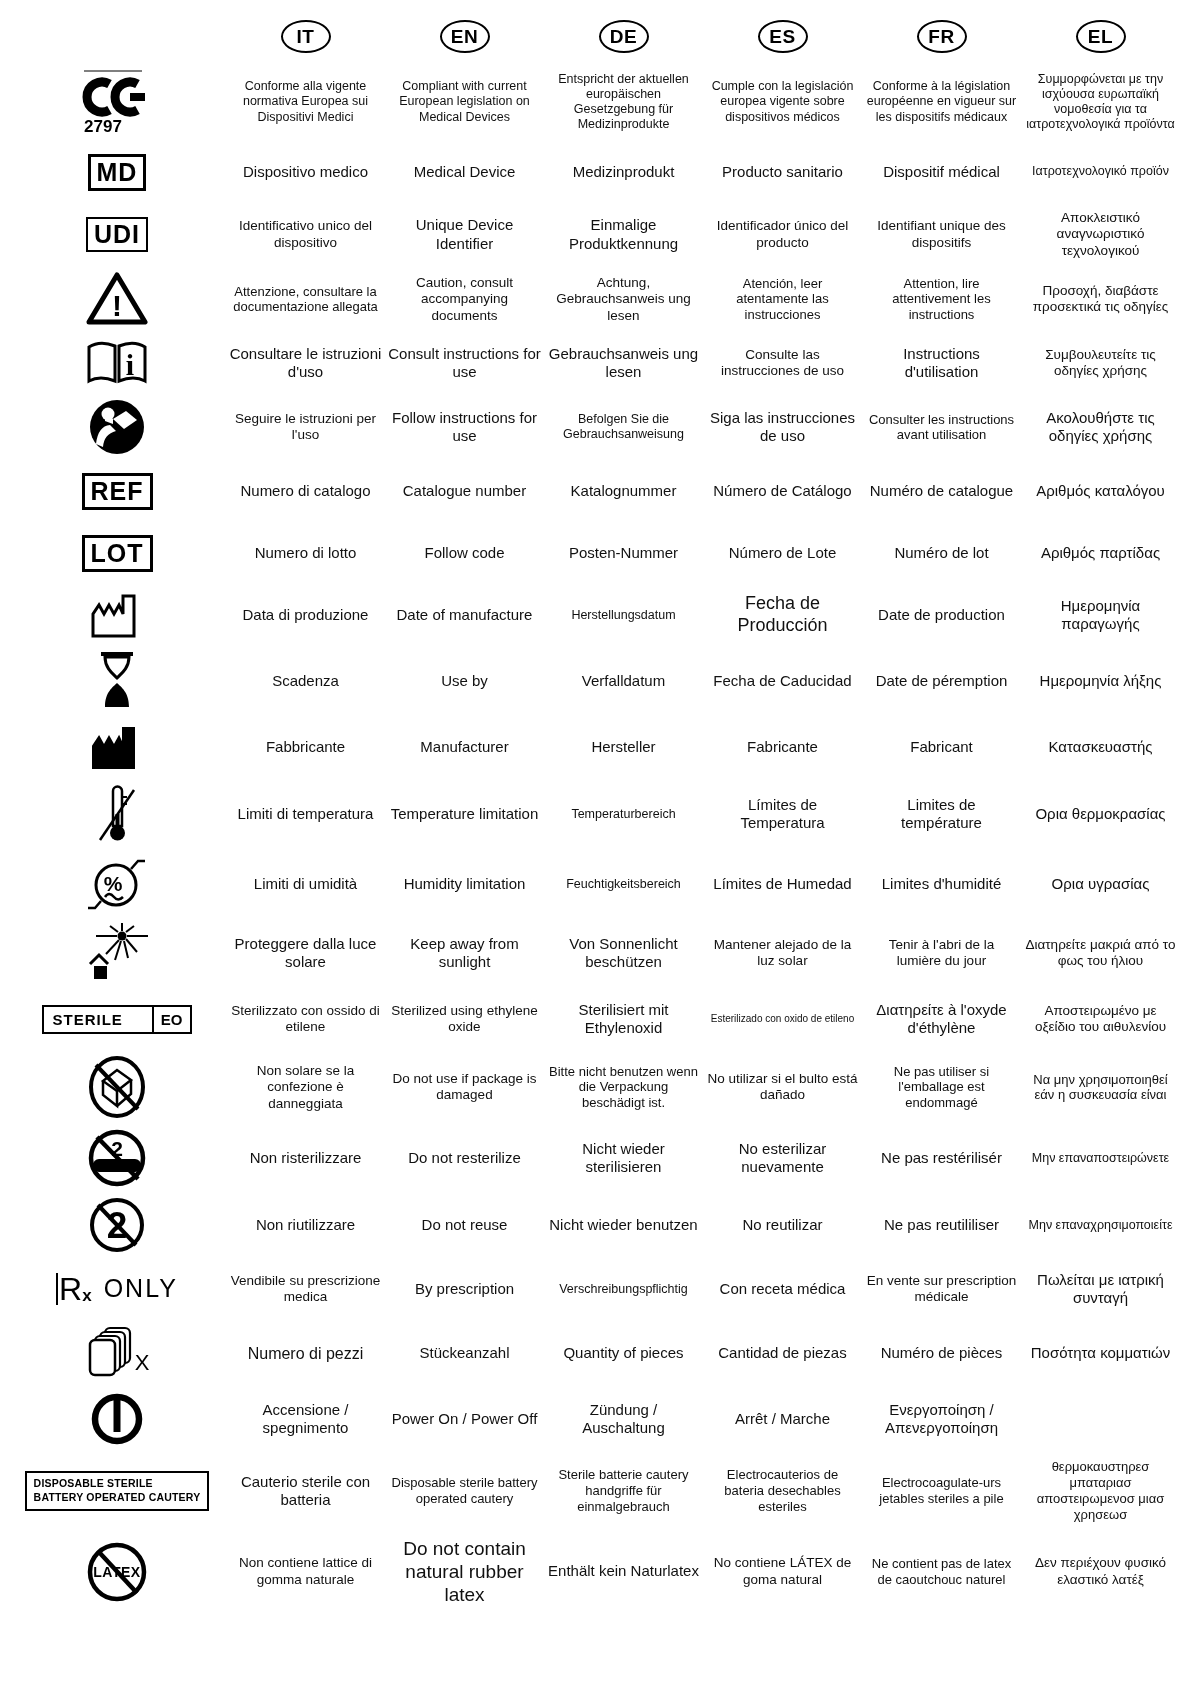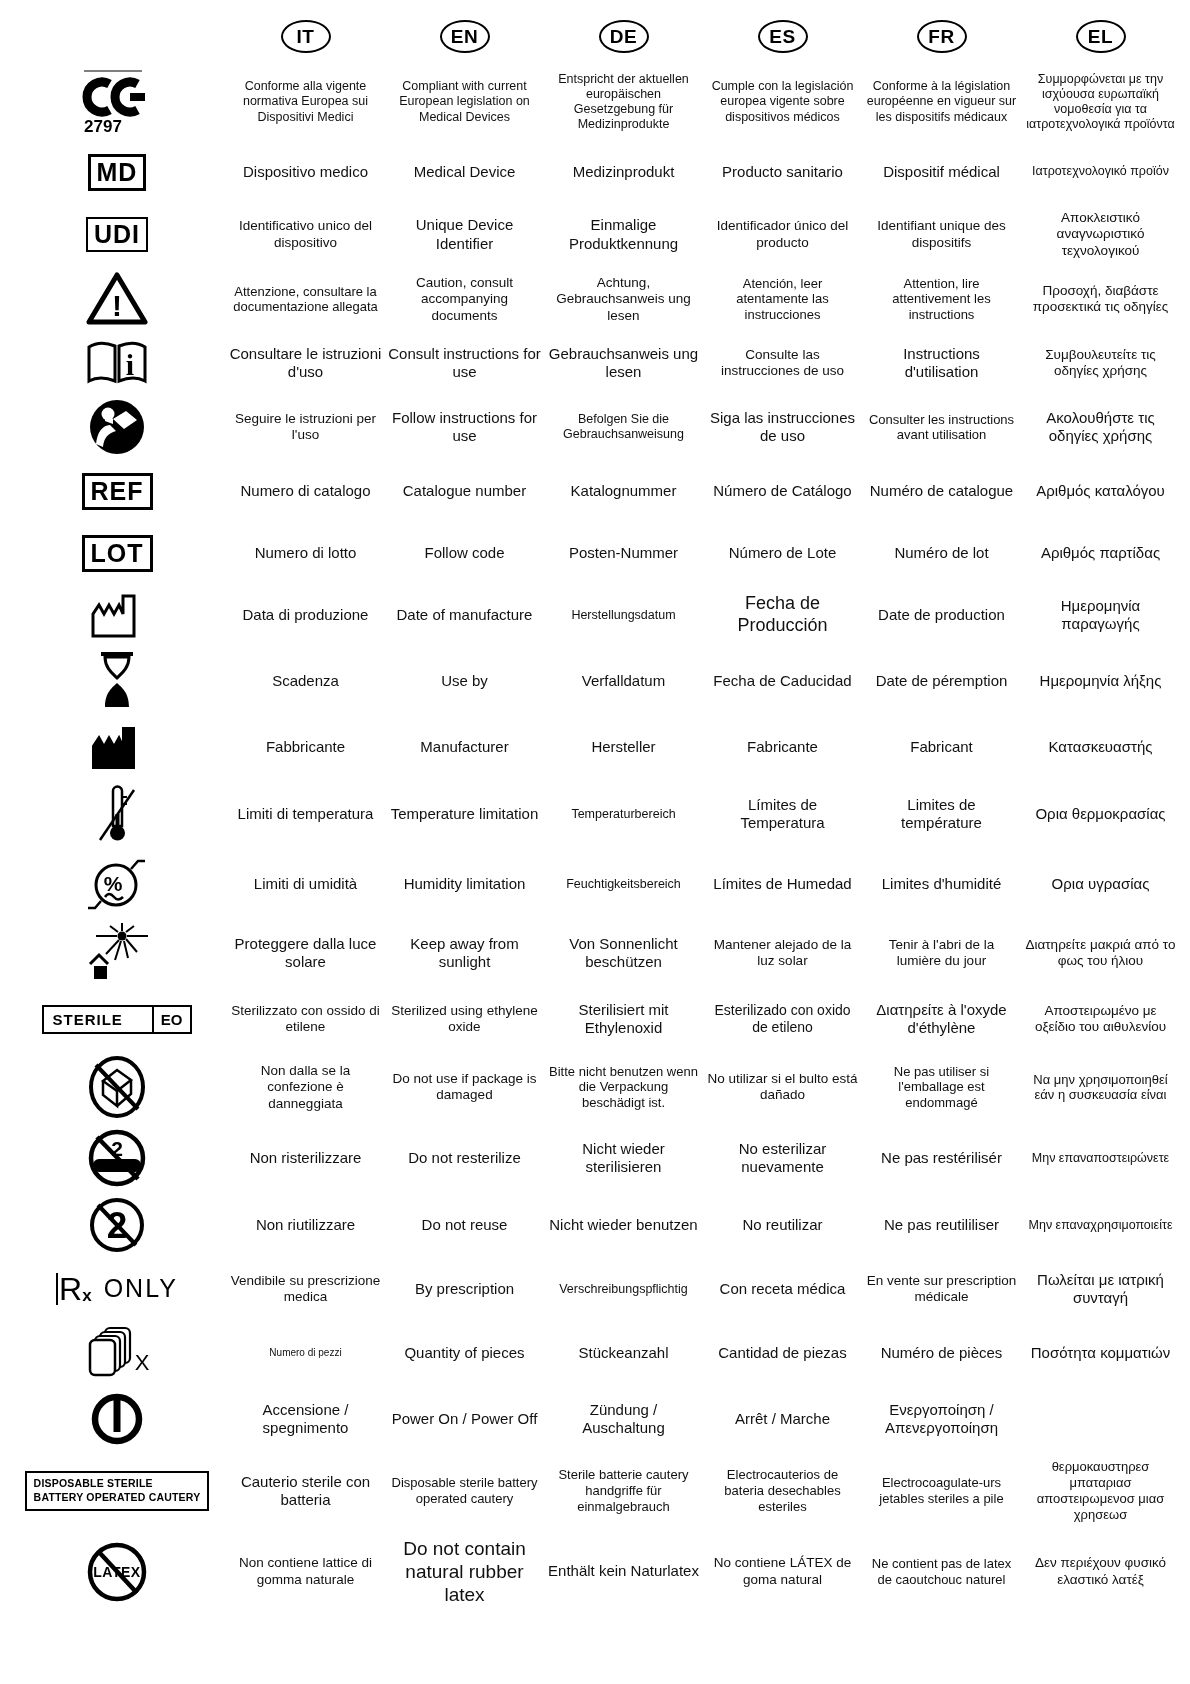--- a/index.html
+++ b/index.html
@@ -283,35 +283,35 @@
     <div class="row">
       <div class="sym-cell">
         <div class="sterile-box">
           <span class="sl">STERILE</span>
           <span class="sr">EO</span>
         </div>
       </div>
       <div class="txt-cell" style="font-size: 13.5px;">Sterilizzato con ossido di etilene</div>
       <div class="txt-cell" style="font-size: 13.5px;">Sterilized using ethylene oxide</div>
       <div class="txt-cell" style="font-size: 15px;">Sterilisiert mit Ethylenoxid</div>
-      <div class="txt-cell" style="font-size: 14px;">Esterilizado con oxido de etileno</div>
+      <div class="txt-cell" style="font-size: 10px;">Esterilizado con oxido de etileno</div>
       <div class="txt-cell" style="font-size: 15px;">Διατηρείτε à l'oxyde d'éthylène</div>
       <div class="txt-cell" style="font-size: 13.5px;">Αποστειρωμένο με οξείδιο του αιθυλενίου</div>
     </div>
     <div class="row">
       <div class="sym-cell">
         <svg width="62" height="66" viewBox="0 0 62 66">
    <ellipse cx="31" cy="33" rx="26" ry="29" fill="none" stroke="#000" stroke-width="4"></ellipse>
    <path d="M17 27 L31 16 L45 26 L31 37 Z" fill="none" stroke="#000" stroke-width="2.5"></path>
    <path d="M17 27 L17 41 L31 52 L31 37" fill="none" stroke="#000" stroke-width="2.5"></path>
    <path d="M45 26 L45 40 L31 52" fill="none" stroke="#000" stroke-width="2.5"></path>
    <line x1="10" y1="11" x2="52" y2="55" stroke="#000" stroke-width="4"></line>
         </svg>
       </div>
-      <div class="txt-cell" style="font-size: 13.5px;">Non dalla se la confezione è danneggiata</div>
+      <div class="txt-cell" style="font-size: 13.5px;">Non solare se la confezione è danneggiata</div>
       <div class="txt-cell" style="font-size: 13.5px;">Do not use if package is damaged</div>
       <div class="txt-cell" style="font-size: 13px;">Bitte nicht benutzen wenn die Verpackung beschädigt ist.</div>
       <div class="txt-cell" style="font-size: 13.5px;">No utilizar si el bulto está dañado</div>
       <div class="txt-cell" style="font-size: 13px;">Ne pas utiliser si l'emballage est endommagé</div>
       <div class="txt-cell" style="font-size: 13px;">Να μην χρησιμοποιηθεί εάν η συσκευασία είναι</div>
     </div>
     <div class="row">
       <div class="sym-cell">
         <svg width="60" height="60" viewBox="0 0 60 60">
    <circle cx="30" cy="30" r="26" fill="none" stroke="#000" stroke-width="4.5"></circle>
@@ -362,23 +362,23 @@
     <div class="row">
       <div class="sym-cell">
         <svg width="76" height="58" viewBox="0 0 76 58">
    <rect x="26" y="4" width="25" height="35" rx="5" fill="#fff" stroke="#000" stroke-width="2.2"></rect>
    <rect x="21" y="8" width="25" height="35" rx="5" fill="#fff" stroke="#000" stroke-width="2.2"></rect>
    <rect x="16" y="12" width="25" height="35" rx="5" fill="#fff" stroke="#000" stroke-width="2.2"></rect>
    <rect x="11" y="16" width="25" height="35" rx="5" fill="#fff" stroke="#000" stroke-width="2.5"></rect>
    <text x="63" y="46" font-size="22" text-anchor="middle">X</text>
         </svg>
       </div>
-      <div class="txt-cell" style="font-size: 10px;">Numero di pezzi</div>
+      <div class="txt-cell" style="font-size: 16px;">Numero di pezzi</div>
+      <div class="txt-cell" style="font-size: 15px;">Stückeanzahl</div>
       <div class="txt-cell" style="font-size: 15px;">Quantity of pieces</div>
-      <div class="txt-cell" style="font-size: 15px;">Stückeanzahl</div>
       <div class="txt-cell" style="font-size: 15px;">Cantidad de piezas</div>
       <div class="txt-cell" style="font-size: 15px;">Numéro de pièces</div>
       <div class="txt-cell" style="font-size: 15px;">Ποσότητα κομματιών</div>
     </div>
     <div class="row">
       <div class="sym-cell">
         <svg width="58" height="58" viewBox="0 0 58 58">
    <circle cx="29" cy="29" r="22" fill="none" stroke="#000" stroke-width="6.5"></circle>
    <line x1="29" y1="10" x2="29" y2="42" stroke="#000" stroke-width="7"></line>
         </svg>

